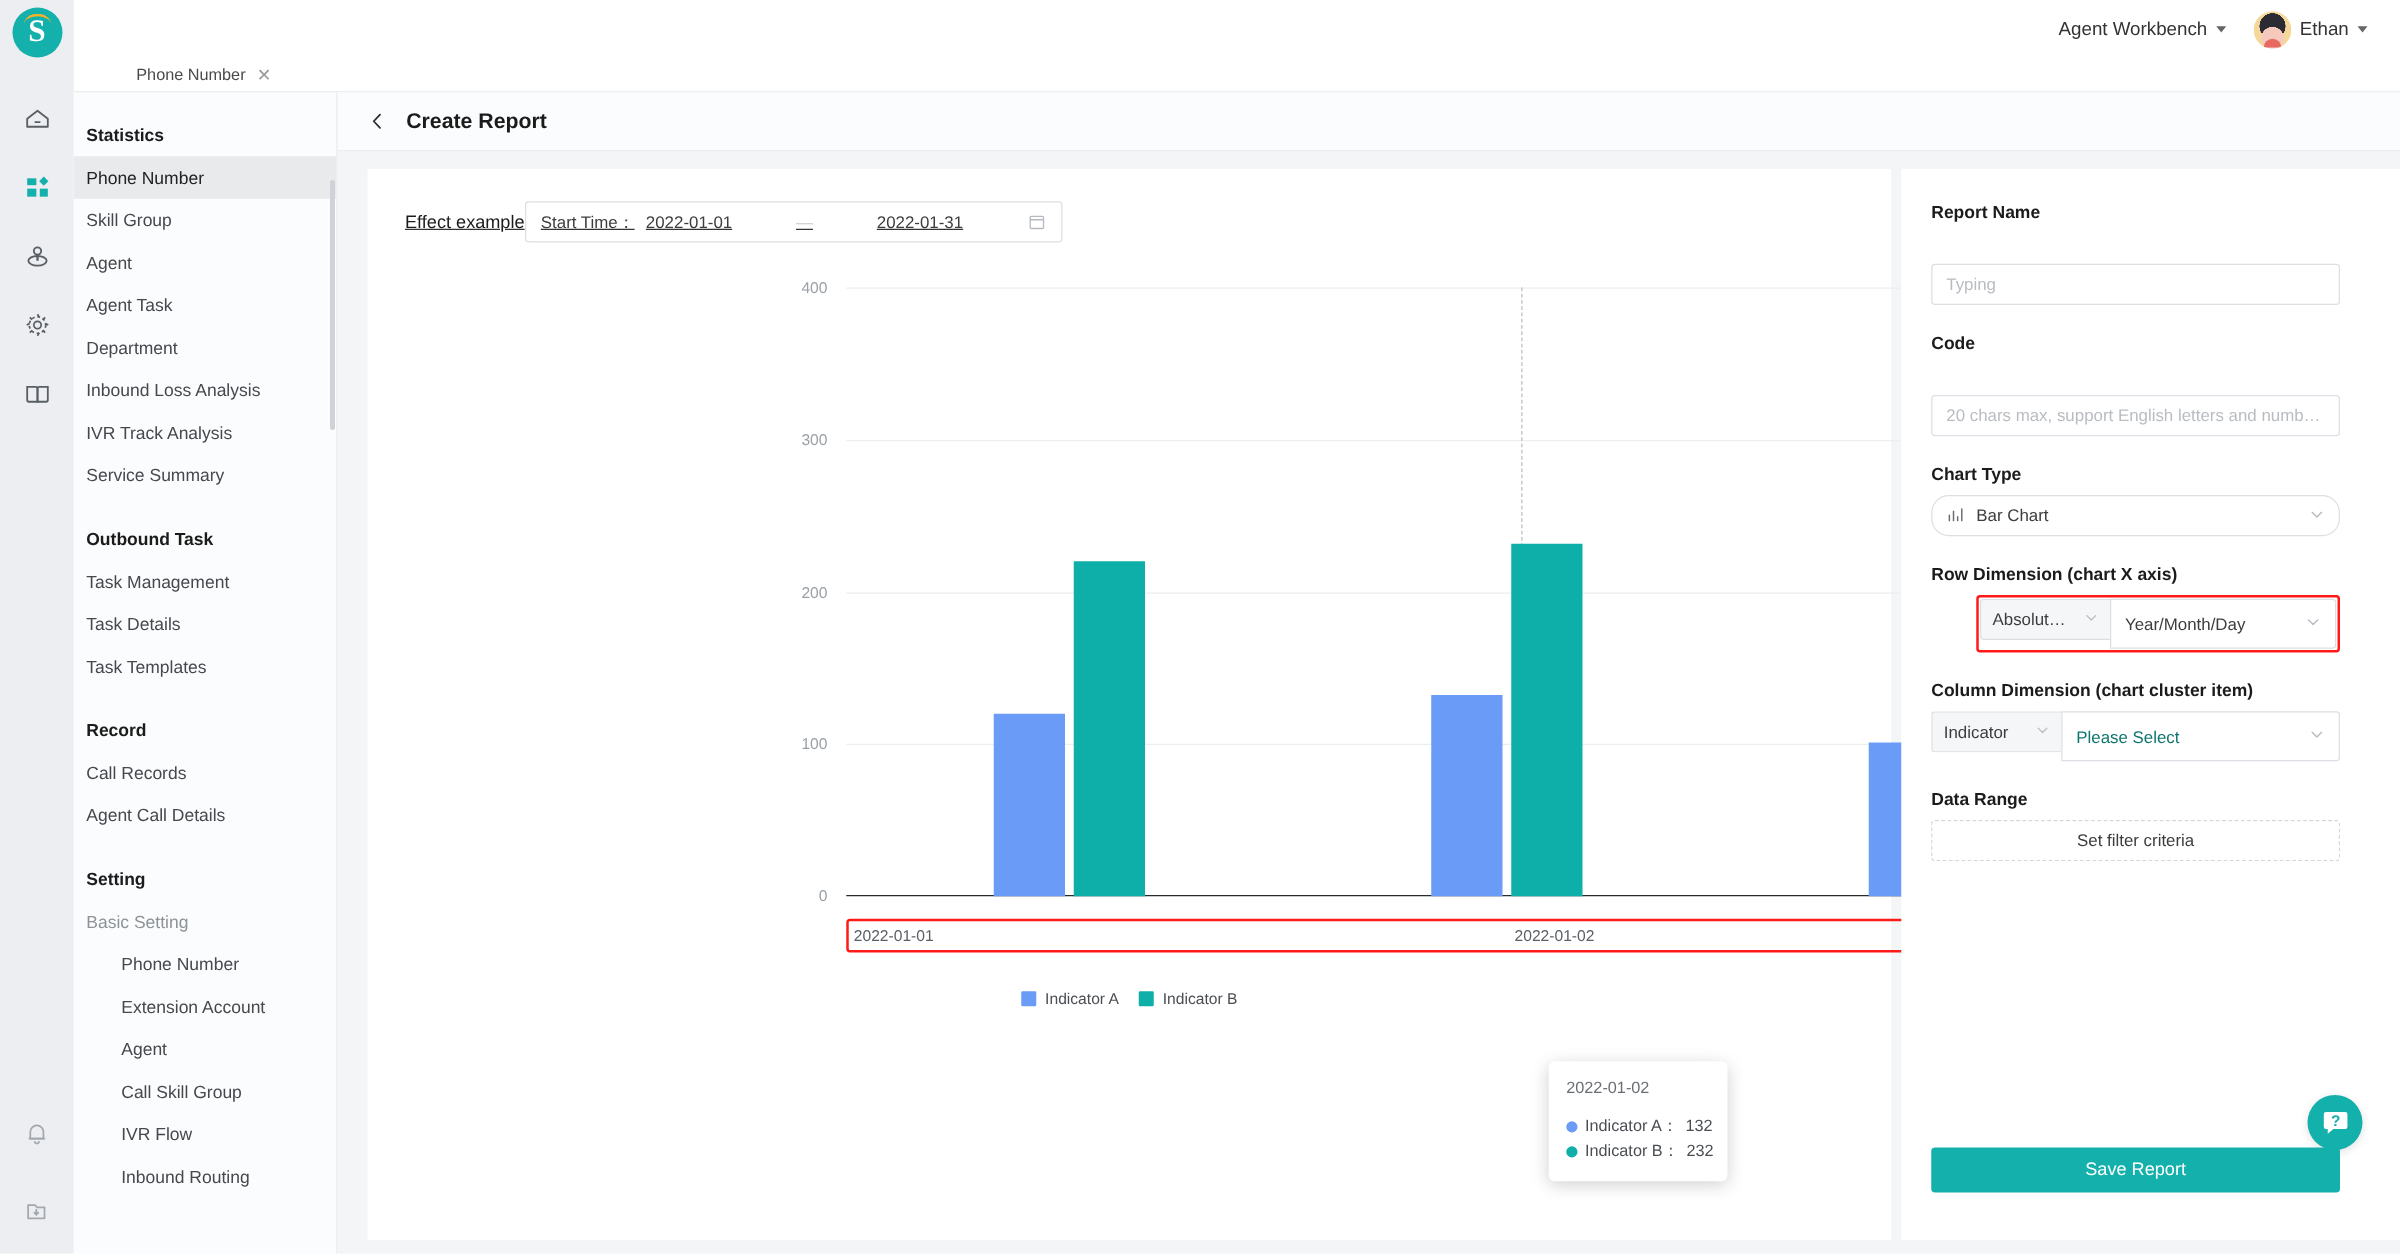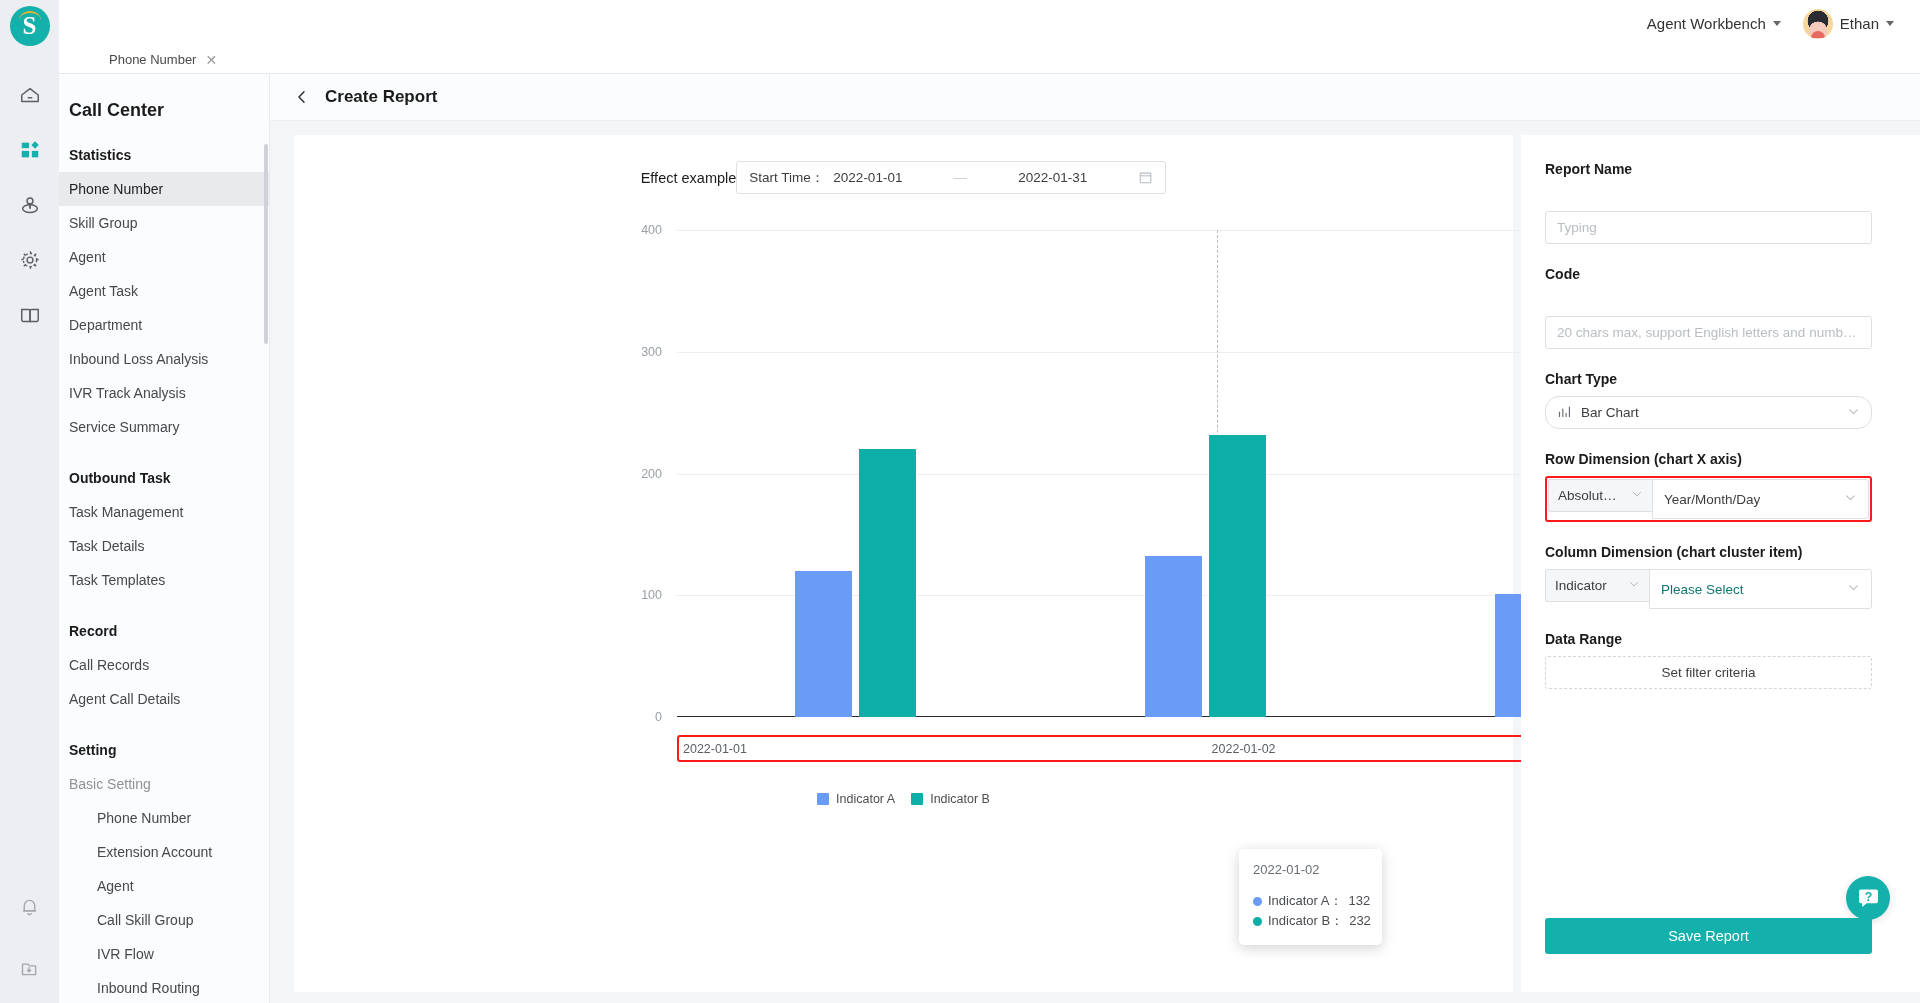--- a/index.html
+++ b/index.html
@@ -89,22 +89,23 @@
   .chart-card{
     margin-left:24px; background:#fff; border-radius:2px;
     width:1219px; flex:0 0 1219px; height:857px; position:relative;
   }
   .notice{
     margin:27px 30px 0 30px; height:40px; background:#e8faf8; border:1px solid #9fe3de;
     border-radius:3px; display:flex; align-items:center; padding-left:16px;
     font-size:13.5px; color:#3a3a3a;
   }
   .chart-head{
-    display:flex; align-items:center; justify-content:center;
+    display:flex; align-items:center; justify-content:flex-start;
     margin:26px 30px 0 30px;
+    text-decoration:underline;
   }
   .eff-label{ font-size:14.5px; color:#1b1b1b; }
   .daterange{
     width:430px; height:33px; border:1px solid #dcdfe3; border-radius:3px; background:#fff;
     display:flex; align-items:center; padding:0 12px; gap:9px; font-size:13.5px; color:#3d3d3d;
     cursor:pointer;
   }
   .daterange .dash{ color:#c9ccd1; margin:0 auto; }
   .cal-ico{ margin-left:auto; display:flex; }
 
@@ -164,21 +165,21 @@
     flex:0 0 104px; height:33px; border:1px solid #dcdfe3; border-right:none;
     border-radius:3px 0 0 3px; background:#f5f6f8; display:flex; align-items:center;
     padding:0 9px; font-size:13.5px; color:#3d3d3d; gap:5px; cursor:pointer;
   }
   .split .right{
     flex:1; height:40px; border:1px solid #dcdfe3; border-radius:0 3px 3px 0; background:#fff;
     display:flex; align-items:center; padding:0 11px; font-size:13.5px; color:#3d3d3d;
     cursor:pointer;
   }
   .split .right .chev{ margin-left:auto; }
-  .hl-box{ border:2.5px solid #ff1a1a; border-radius:3px; padding:1px; }
+  .hl-box{ border:2.5px solid #ff1a1a; border-radius:3px; padding:1px;margin-left:36px; }
   .dashed-btn{
     height:33px; border:1px dashed #d2d5d9; border-radius:3px; background:#fff;
     display:flex; align-items:center; justify-content:center; font-size:13.5px; color:#3d3d3d;
     cursor:pointer;
   }
   .save{
     position:absolute; left:24px; right:48px; bottom:38px; height:36px; background:#14b0ab;
     border-radius:3px; color:#fff; font-size:14.5px; display:flex; align-items:center;
     justify-content:center; cursor:pointer;
   }
@@ -271,21 +272,20 @@
       <div class="tab">
         <span>Phone Number</span>
         <span class="x">✕</span>
       </div>
     </div>
 
     <div class="body-row">
 
       <div class="nav">
         <div class="nav-scroll">
-          <div class="nav-title">Call Center</div>
 
           <div class="nav-group">Statistics</div>
           <div class="nav-item active">Phone Number</div>
           <div class="nav-item">Skill Group</div>
           <div class="nav-item">Agent</div>
           <div class="nav-item">Agent Task</div>
           <div class="nav-item">Department</div>
           <div class="nav-item">Inbound Loss Analysis</div>
           <div class="nav-item">IVR Track Analysis</div>
           <div class="nav-item">Service Summary</div>

